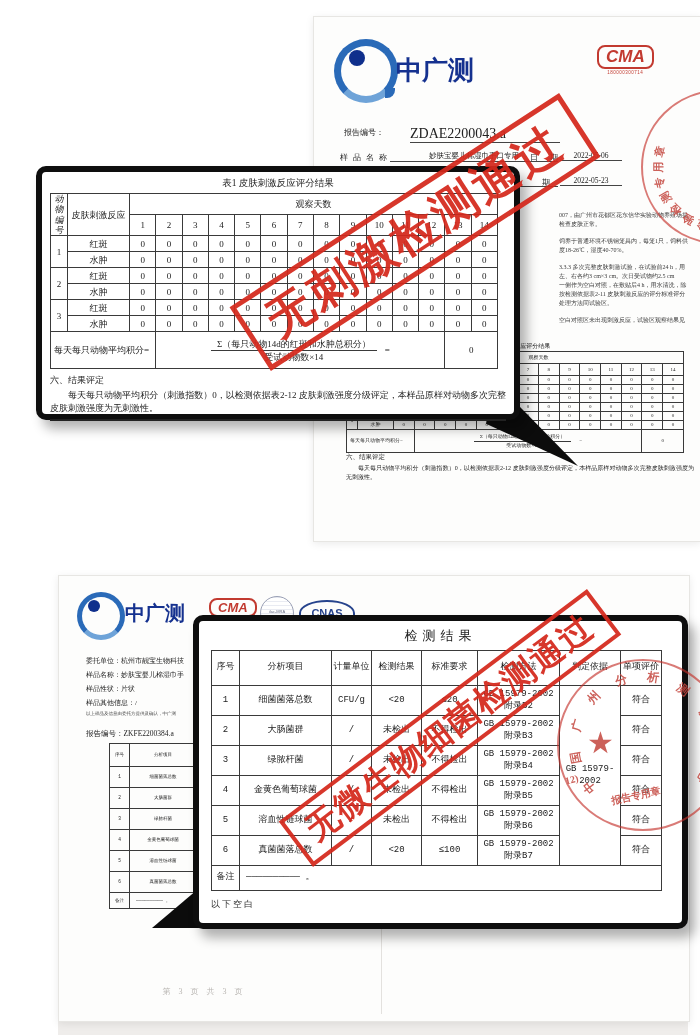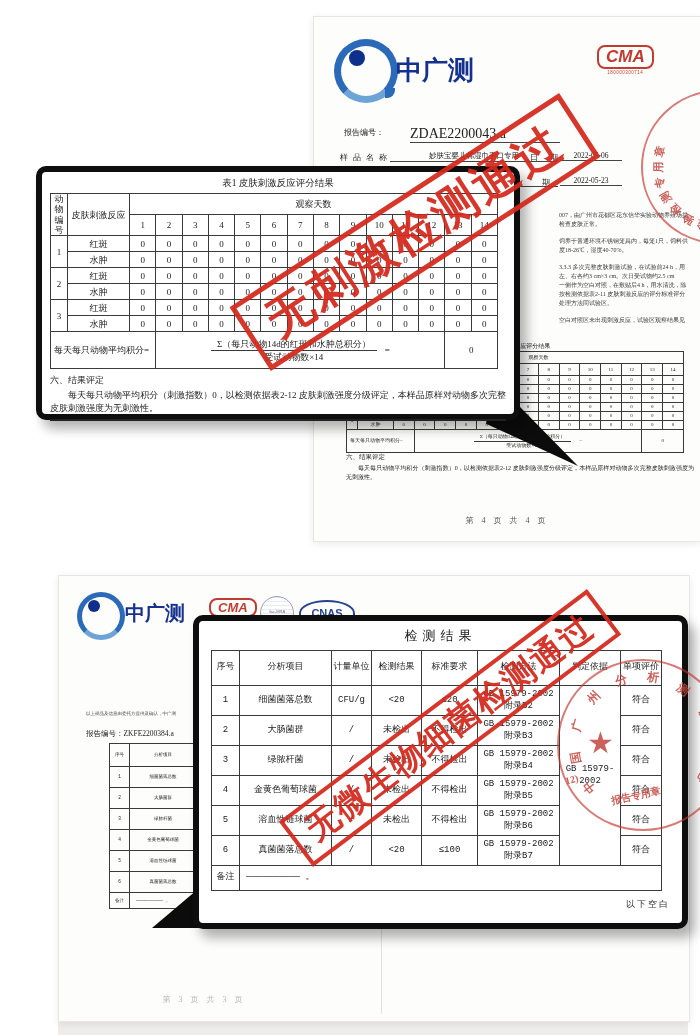--- a/index.html
+++ b/index.html
@@ -36,21 +36,21 @@
   
   .callout{position:absolute;background:#ffffff;border:6px solid #0e0e0e;border-radius:10px;
            box-shadow:7px 9px 12px rgba(0,0,0,.30);z-index:15;}
   .tail{position:absolute;background:#0c0c0c;z-index:14;}
   #tail1{left:486px;top:378px;width:92px;height:88px;clip-path:polygon(8% 2%,100% 100%,0 52%);}
   #tail2{left:152px;top:862px;width:78px;height:66px;clip-path:polygon(100% 0,0 100%,85% 100%);}
   
   .skin-table{border-collapse:collapse;table-layout:fixed;font-family:"Liberation Serif",serif;}
   .skin-table td,.skin-table th{border:1px solid #3a3a3a;font-weight:400;text-align:center;
                                 padding:0;line-height:1.15;overflow:hidden;}
-  .skin-table .th-animal{word-break:break-all;padding:0 2px;}
+  .skin-table .th-animal{word-break:break-all;padding:0 2px;font-style:italic;}
   .sum-label{text-align:left !important;padding-left:3px !important;}
   .fracwrap{display:inline-flex;align-items:center;justify-content:center;}
   .frac{display:inline-block;text-align:center;}
   .frac .num{display:block;padding:0 6px 1px;}
   .frac .den{display:block;border-top:1px solid #3a3a3a;padding:1px 6px 0;}
   .eq{margin-left:8px;}
   #c1-table-wrap .skin-table{width:448px;font-size:9px;}
   #c1-table-wrap .skin-table td,#c1-table-wrap .skin-table th{height:15px;font-size:9px;}
   #c1-table-wrap .skin-table col.c-animal{width:17px;} #c1-table-wrap .skin-table col.c-react{width:62px;}
   #c1-table-wrap .sum-row td{height:36px;}
@@ -82,21 +82,21 @@
          font-family:"Liberation Sans",sans-serif;z-index:30;background:transparent;opacity:.93;}
   #stamp1{left:415px;top:232px;transform:translate(-50%,-50%) rotate(-33deg);
           font-size:46px;letter-spacing:3px;padding:2px 20px;}
   #stamp2{left:450px;top:728px;transform:translate(-50%,-50%) rotate(-37deg);
           font-size:33px;letter-spacing:2px;padding:2px 14px;border-width:4px;}
   
   .round-stamp{position:absolute;border-radius:50%;border:2px solid rgba(196,48,42,.75);opacity:.85;}
   .arc-ch{position:absolute;left:50%;top:50%;color:#c4463e;font-weight:700;transform-origin:center;}
   .seal-star{position:absolute;color:#c4463e;}
   .seal-line{position:absolute;color:#c4463e;font-weight:700;white-space:nowrap;}
-  .blank-below{text-align:right;font-size:9px;letter-spacing:2px;margin-top:7px;color:#333;}
+  .blank-below{text-align:left;font-size:9px;letter-spacing:2px;margin-top:7px;color:#333;}
   .faint-vline{position:absolute;width:1px;background:#e3e1de;}
   .desk-strip{position:absolute;background:#efedeb;}
 </style>
 </head>
 <body>
 
 <div id="canvas">
 
   <div id="paper1" class="paper">
     <div class="swirl" style="left:20px;top:22px;width:50px;height:50px;">
@@ -300,21 +300,20 @@
                   </span>
                   <span class="eq">=</span>
                 </span></td>
               <td colspan="2" class="sum-val">0</td>
             </tr>
           </tbody>
         </table>
     </div>
     <div class="abs" style="left:32px;top:436px;font-size:6.5px;">六、结果评定</div>
     <div class="abs" style="left:32px;top:447px;width:348px;font-size:6px;line-height:9px;text-indent:2em;text-align:justify;">每天每只动物平均积分（刺激指数）0，以检测依据表2-12 皮肤刺激强度分级评定，本样品原样对动物多次完整皮肤刺激强度为无刺激性。</div>
-    <div class="pg-footer" style="left:0;top:498px;width:100%;">第 4 页  共 4 页</div>
 
     <div id="seal1" class="round-stamp" style="left:327px;top:73px;width:150px;height:150px;">
         <span class="arc-ch" style="font-size: 11px; transform: translate(-50%, -50%) rotate(-165deg) translateY(-60px);">检</span>
         <span class="arc-ch" style="font-size: 11px; transform: translate(-50%, -50%) rotate(-150deg) translateY(-60px);">验</span>
         <span class="arc-ch" style="font-size: 11px; transform: translate(-50%, -50%) rotate(-135deg) translateY(-60px);">检</span>
         <span class="arc-ch" style="font-size: 11px; transform: translate(-50%, -50%) rotate(-120deg) translateY(-60px);">测</span>
         <span class="arc-ch" style="font-size: 11px; transform: translate(-50%, -50%) rotate(-105deg) translateY(-60px);">专</span>
         <span class="arc-ch" style="font-size: 11px; transform: translate(-50%, -50%) rotate(-90deg) translateY(-60px);">用</span>
         <span class="arc-ch" style="font-size: 11px; transform: translate(-50%, -50%) rotate(-75deg) translateY(-60px);">章</span>
       </div>
@@ -501,20 +500,26 @@
       <span class="cma-frame" style="font-size:13px;border-width:2px;">CMA</span>
       <div class="cma-num">180000300714</div>
     </div>
     <div class="ilac" style="left:201px;top:20px;width:32px;height:32px;">
       <span>ilac-MRA</span>
     </div>
     <div class="cnas" style="left:240px;top:24px;width:52px;height:24px;font-size:11px;line-height:22px;">
       <span>CNAS</span><small>TESTING</small>
     </div>
 
+    <div id="info2" class="abs" style="left:27px;top:78px;font-size:7px;line-height:14px;">
+        <div>委托单位：杭州市靓宝生物科技</div>
+        <div>样品名称：妙肤宝婴儿棉湿巾手</div>
+        <div>样品性状：片状</div>
+        <div>样品其他信息：/</div>
+      </div>
     <div class="abs" style="left:27px;top:135px;font-size:4.5px;color:#444;">以上样品及信息由委托方提供及确认，中广测</div>
     <div class="abs" style="left:27px;top:153px;font-size:7.5px;text-align:center;">
       <span>报告编号：</span><span>ZKFE2200384.a</span>
     </div>
 
     <div id="bg2-table" class="abs" style="left:50px;top:167px;">
       <table class="results-table">
           <colgroup>
             <col class="c0">
             <col class="c1">
@@ -593,21 +598,21 @@
             </tr>
             <tr class="note-row">
               <td>备注</td>
               <td colspan="7" class="note-val">—————————— 。</td>
             </tr>
           </tbody>
         </table>
     </div>
 
     <div class="faint-vline" style="left:322px;top:283px;height:155px;"></div>
-    <div class="pg-footer" style="left:75px;top:410px;width:140px;color:#b9b6b2;margin-top:8px;">第 3 页  共 3 页</div>
+    <div class="pg-footer" style="left:75px;top:410px;width:140px;color:#b9b6b2;">第 3 页  共 3 页</div>
   </div>
 
   <div id="tail2" class="tail"></div>
   <div class="callout" style="left:193px;top:615px;width:483px;height:302px;">
     <div style="padding:6px 12px;position:relative;">
       <div style="text-align:center;font-size:13px;letter-spacing:5px;margin-bottom:5px;">检测结果</div>
       <div id="c2-table-wrap">
         <table class="results-table">
             <colgroup>
               <col class="c0">

